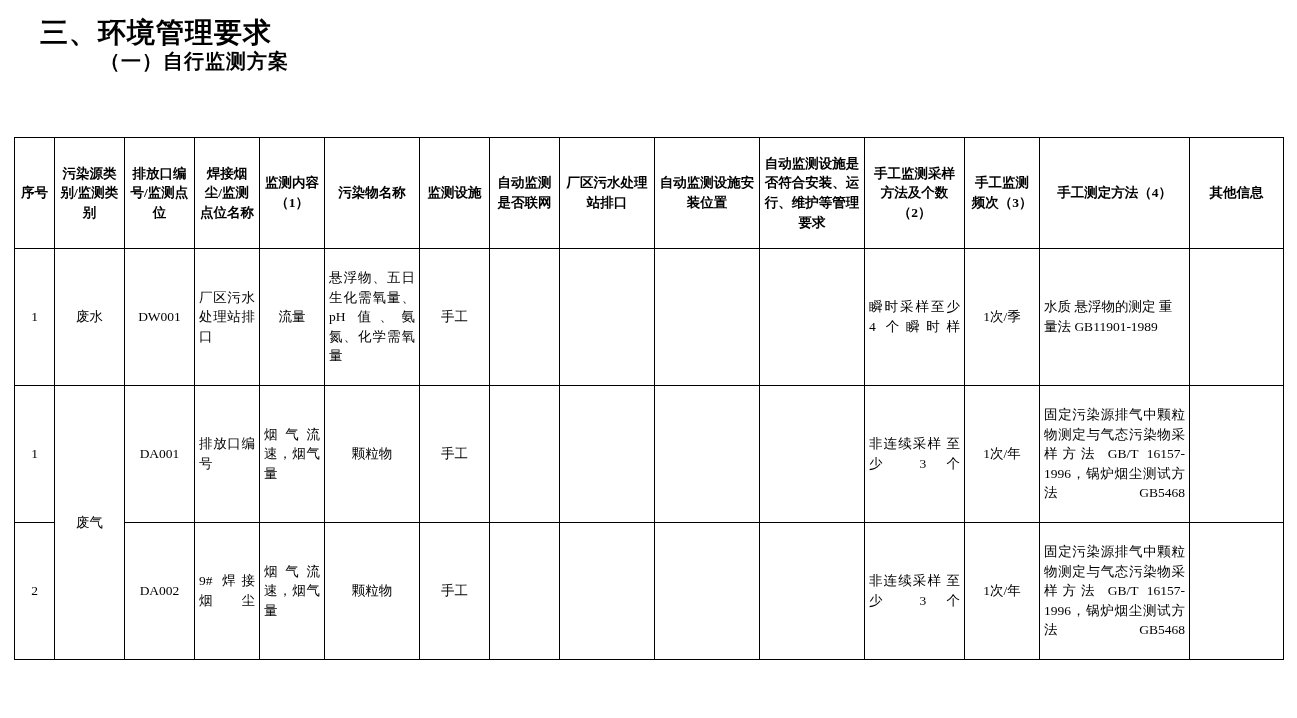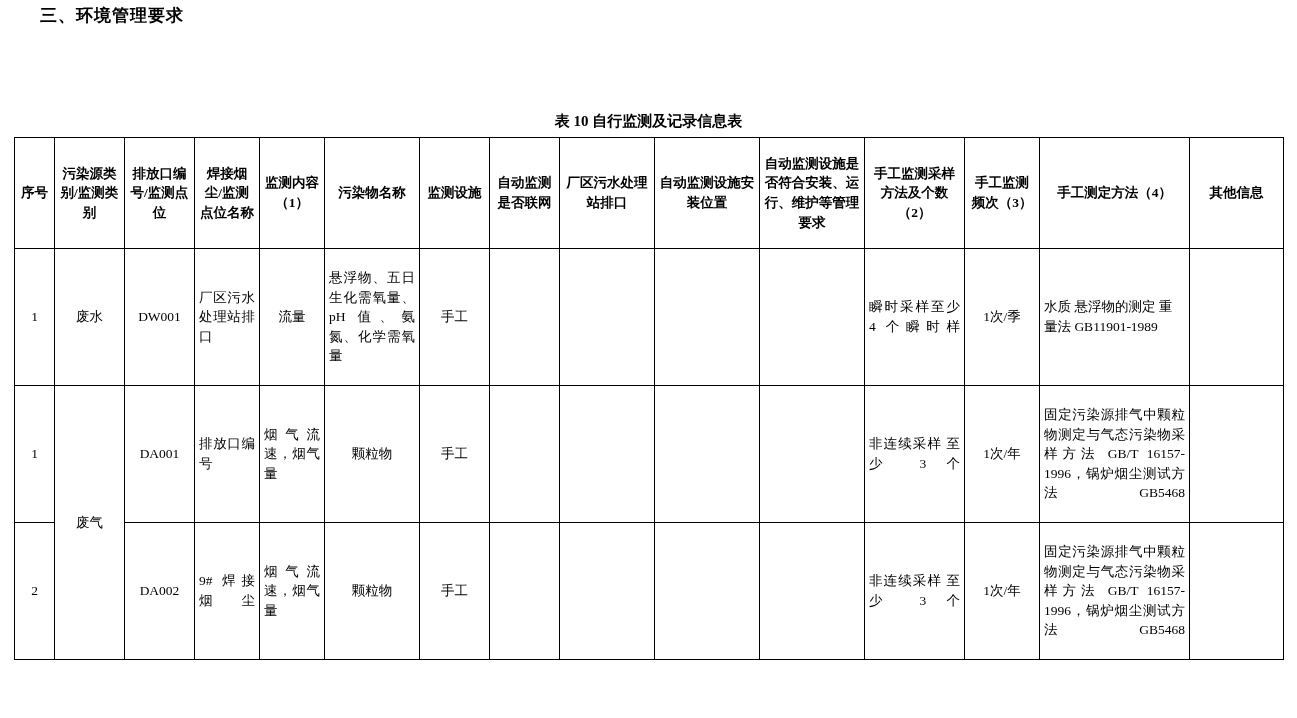--- a/index.html
+++ b/index.html
@@ -16,22 +16,22 @@
   }
   .page {
     position: relative;
     width: 1297px;
     height: 718px;
     box-sizing: border-box;
   }
   .heading-1 {
     position: absolute;
     left: 40px;
-    top: 4px;
-    font-size: 17px;
+    top: 14px;
+    font-size: 28px;
     font-weight: bold;
     letter-spacing: 1px;
   }
   .heading-2 {
     position: absolute;
     left: 100px;
     top: 48px;
     font-size: 20px;
     font-weight: bold;
     letter-spacing: 1px;
@@ -78,21 +78,21 @@
     text-align-last: justify;
     font-family: Liberation Serif, serif;
   }
 </style>
 </head>
 <body>
 
 <div class="page">
 
   <div class="heading-1">三、环境管理要求</div>
-  <div class="table-title">表 10 自行监测及记录信息表</div>
+  <div class="heading-2">（一）自行监测方案</div>
 
   <table class="monitor-table">
     <colgroup>
       <col style="width:40px">
       <col style="width:70px">
       <col style="width:70px">
       <col style="width:65px">
       <col style="width:65px">
       <col style="width:95px">
       <col style="width:70px">

